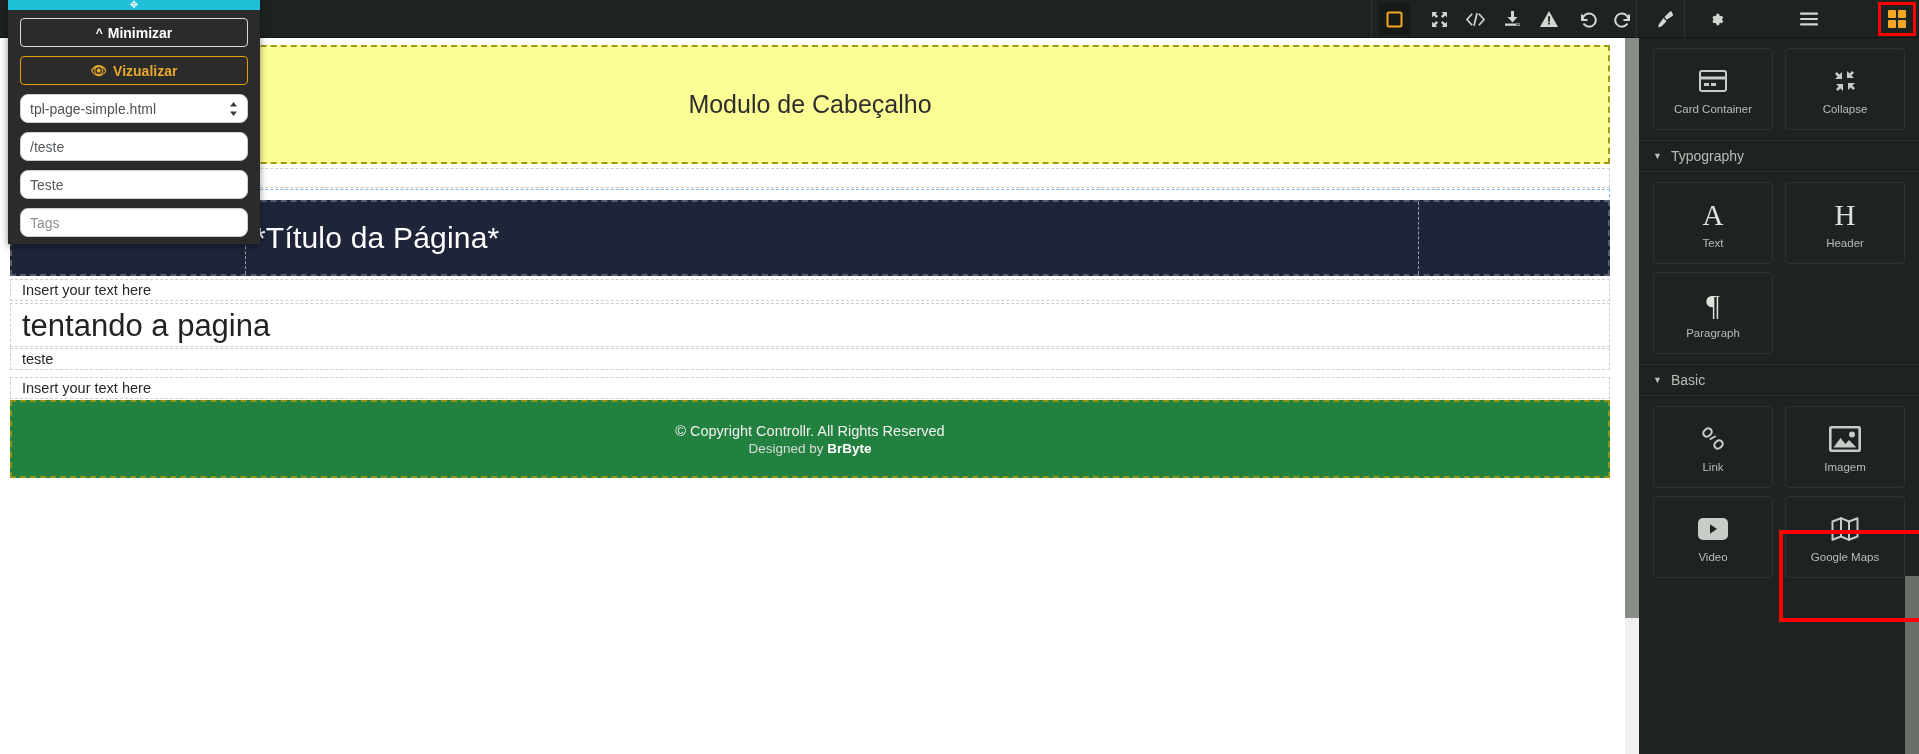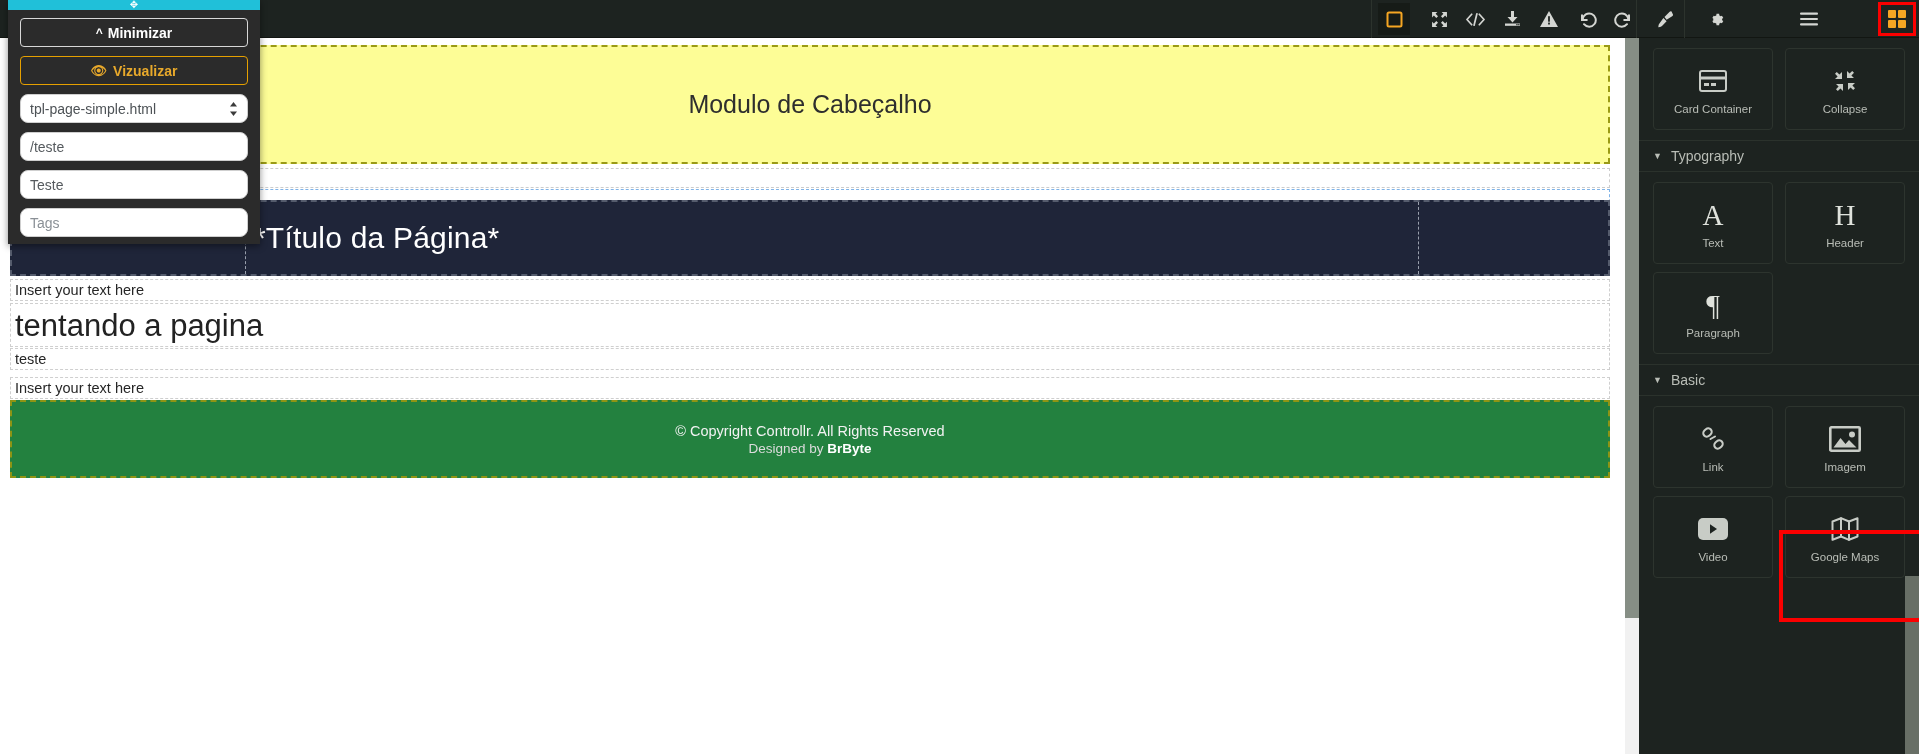--- a/index.html
+++ b/index.html
@@ -123,21 +123,21 @@
 
   
   .txt-row {
     position: absolute;
     left: 10px;
     width: 1600px;
     border: 1px dashed #cfcfcf;
     background: #ffffff;
     display: flex;
     align-items: center;
-    padding-left: 4px;
+    padding-left: 11px;
     text-align: center;
   }
   #txt-row-1 { top: 241px; height: 22px; }
   #txt-row-2 { top: 265px; height: 44px; }
   #txt-row-3 { top: 310px; height: 22px; }
   #txt-row-4 { top: 339px; height: 22px; }
 
   .placeholder-txt {
     font-size: 14.5px;
     color: #262626;

